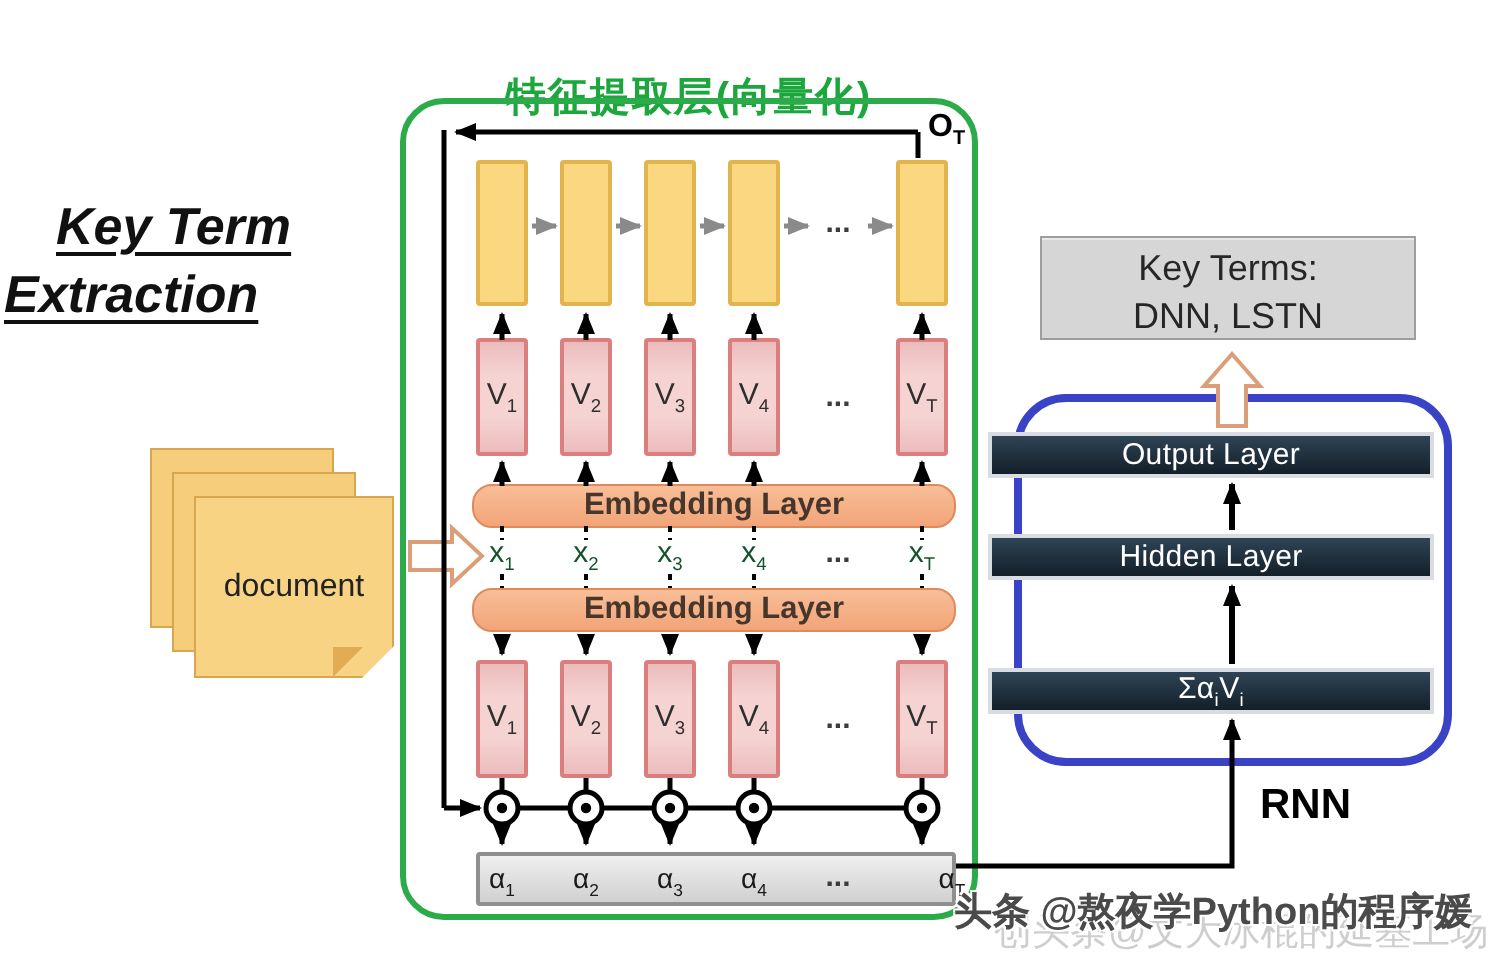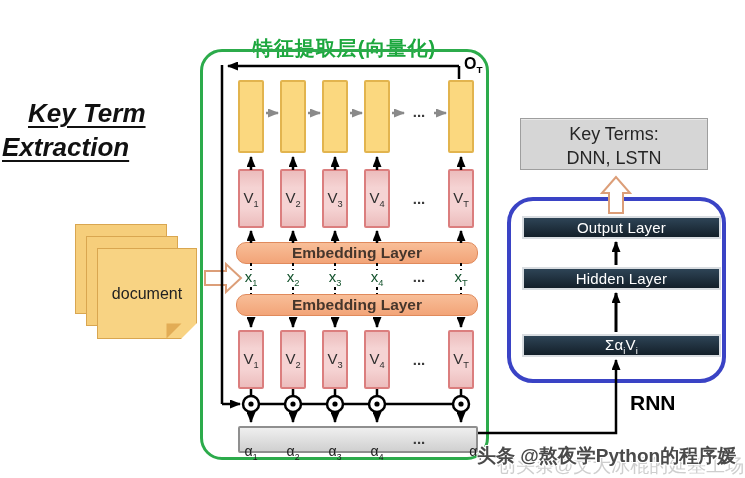--- a/index.html
+++ b/index.html
@@ -48,35 +48,35 @@
     display: flex; align-items: center; justify-content: center;
     font-size: 15.5px; color: #46362C; font-weight: bold; }
 
   
   .xlbl { position: absolute; width: 36px; top: 268px; height: 18px; text-align: center;
     font-size: 15px; color: #14532d; background: transparent; }
 
   
   .alphabar { position: absolute; left: 238px; top: 426px; width: 240px; height: 27px;
     background: linear-gradient(#efefef,#d0d0d0); border: 2px solid #8F8F8F; border-radius: 2px; }
-  .albl { position: absolute; width: 36px; top: 431px; text-align: center; font-size: 14px; color: #1a1a1a; margin-top: 12px; }
+  .albl { position: absolute; width: 36px; top: 431px; text-align: center; font-size: 14px; color: #1a1a1a; }
 
   .ell { position: absolute; width: 24px; text-align: center; font-size: 15px; font-weight: bold; color: #3c3c3c; }
 
   .ot-label { position: absolute; left: 464px; top: 55px; font-size: 16px; font-weight: bold; color: #000; }
 
   sub { font-size: 0.62em; }
 
   
   .keyterms { position: absolute; left: 520px; top: 118px; width: 188px; height: 52px;
     background: #D6D6D6; border: 1px solid #9E9E9E; box-shadow: inset 0 1px 0 #e9e9e9;
     text-align: center; font-size: 18px; color: #262626; line-height: 24px; padding-top: 3px; }
   .blue-box { position: absolute; left: 507px; top: 197px; width: 219px; height: 186px;
     border: 4px solid #3A43C5; border-radius: 26px; background: transparent; }
-  .navybox { position: absolute; left: 522px; width: 199px; height: 23px;
+  .navybox { position: absolute; left: 494px; width: 223px; height: 23px;
     background: linear-gradient(#2E4456,#131F29); border: 2px solid #D9DDE1;
     display: flex; align-items: center; justify-content: center;
     font-size: 15px; color: #fff; letter-spacing: .2px; }
   .navybox sub { color: #fff; }
   .rnn-caption { position: absolute; left: 630px; top: 391px; font-size: 21px; font-weight: bold; color: #000; }
 
   
   .wm-main { position: absolute; left: 477px; top: 443px; font-size: 19px; font-weight: bold; color: #4A4A4A;
     z-index: 7; white-space: nowrap;
     text-shadow: -1px -1px 0 #fff, 1px -1px 0 #fff, -1px 1px 0 #fff, 1px 1px 0 #fff; }

